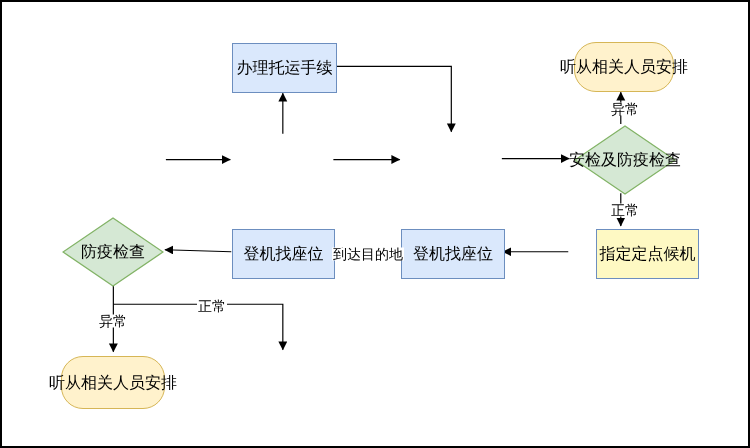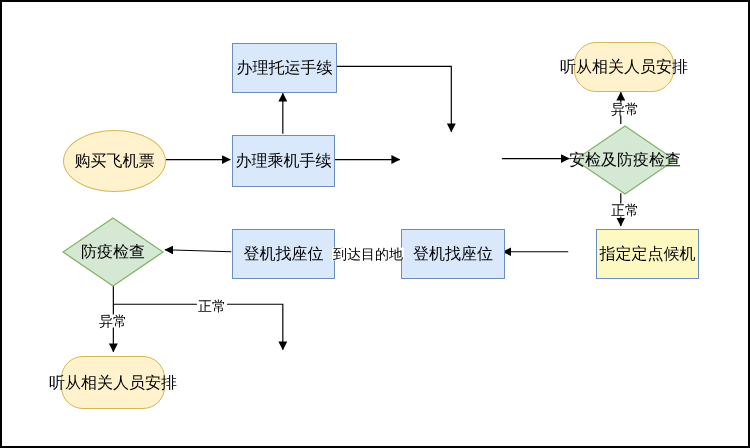--- a/index.html
+++ b/index.html
@@ -64,28 +64,22 @@
       <polyline points="333,159 400,159" fill="none" stroke="#000000" stroke-width="1.2" marker-end="url(#arrow)"></polyline>
       <polyline points="503,158 571,158" fill="none" stroke="#000000" stroke-width="1.2" marker-end="url(#arrow)"></polyline>
       <polyline points="623,123 623,91" fill="none" stroke="#000000" stroke-width="1.2" marker-end="url(#arrow)"></polyline>
       <polyline points="623,193 623,226" fill="none" stroke="#000000" stroke-width="1.2" marker-end="url(#arrow)"></polyline>
       <polyline points="570,252 504,252" fill="none" stroke="#000000" stroke-width="1.2" marker-end="url(#arrow)"></polyline>
       <polyline points="399,252 334,252" fill="none" stroke="#000000" stroke-width="1.2" marker-end="url(#arrow)"></polyline>
       <polyline points="230,252 163,250" fill="none" stroke="#000000" stroke-width="1.2" marker-end="url(#arrow)"></polyline>
       <polyline points="111,285 111,353" fill="none" stroke="#000000" stroke-width="1.2" marker-end="url(#arrow)"></polyline>
       <polyline points="111,305 282,305 282,351" fill="none" stroke="#000000" stroke-width="1.2" marker-end="url(#arrow)"></polyline>
     </svg>
-    <div class="node ellipse" style="left: 61px; top: 128px; width: 103px; height: 62px; background: rgb(255, 242, 204); border-color: rgb(214, 182, 86);">
-      <span class="node-label" style="color: rgb(0, 0, 0);">购买飞机票</span>
-    </div>
     <div class="node rect" style="left: 230px; top: 41px; width: 105px; height: 50px; background: rgb(218, 232, 252); border-color: rgb(108, 142, 191);">
       <span class="node-label" style="color: rgb(0, 0, 0);">办理托运手续</span>
-    </div>
-    <div class="node rect" style="left: 230px; top: 133px; width: 103px; height: 52px; background: rgb(218, 232, 252); border-color: rgb(108, 142, 191);">
-      <span class="node-label" style="color: rgb(0, 0, 0);">办理乘机手续</span>
     </div>
     <div class="node diamond" style="left: 572px; top: 123px; width: 102px; height: 70px;">
       <svg width="102" height="70">
         <polygon points="51,1 101,35 51,69 1,35" fill="#d5e8d4" stroke="#82b366" stroke-width="1.3"></polygon>
       </svg>
       <span class="node-label" style="color: rgb(0, 0, 0);">安检及防疫检查</span>
     </div>
     <div class="node stadium" style="left: 572px; top: 40px; width: 100px; height: 50px; background: rgb(255, 242, 204); border-color: rgb(214, 182, 86);">
       <span class="node-label" style="color: rgb(0, 0, 0);">听从相关人员安排</span>
     </div>

